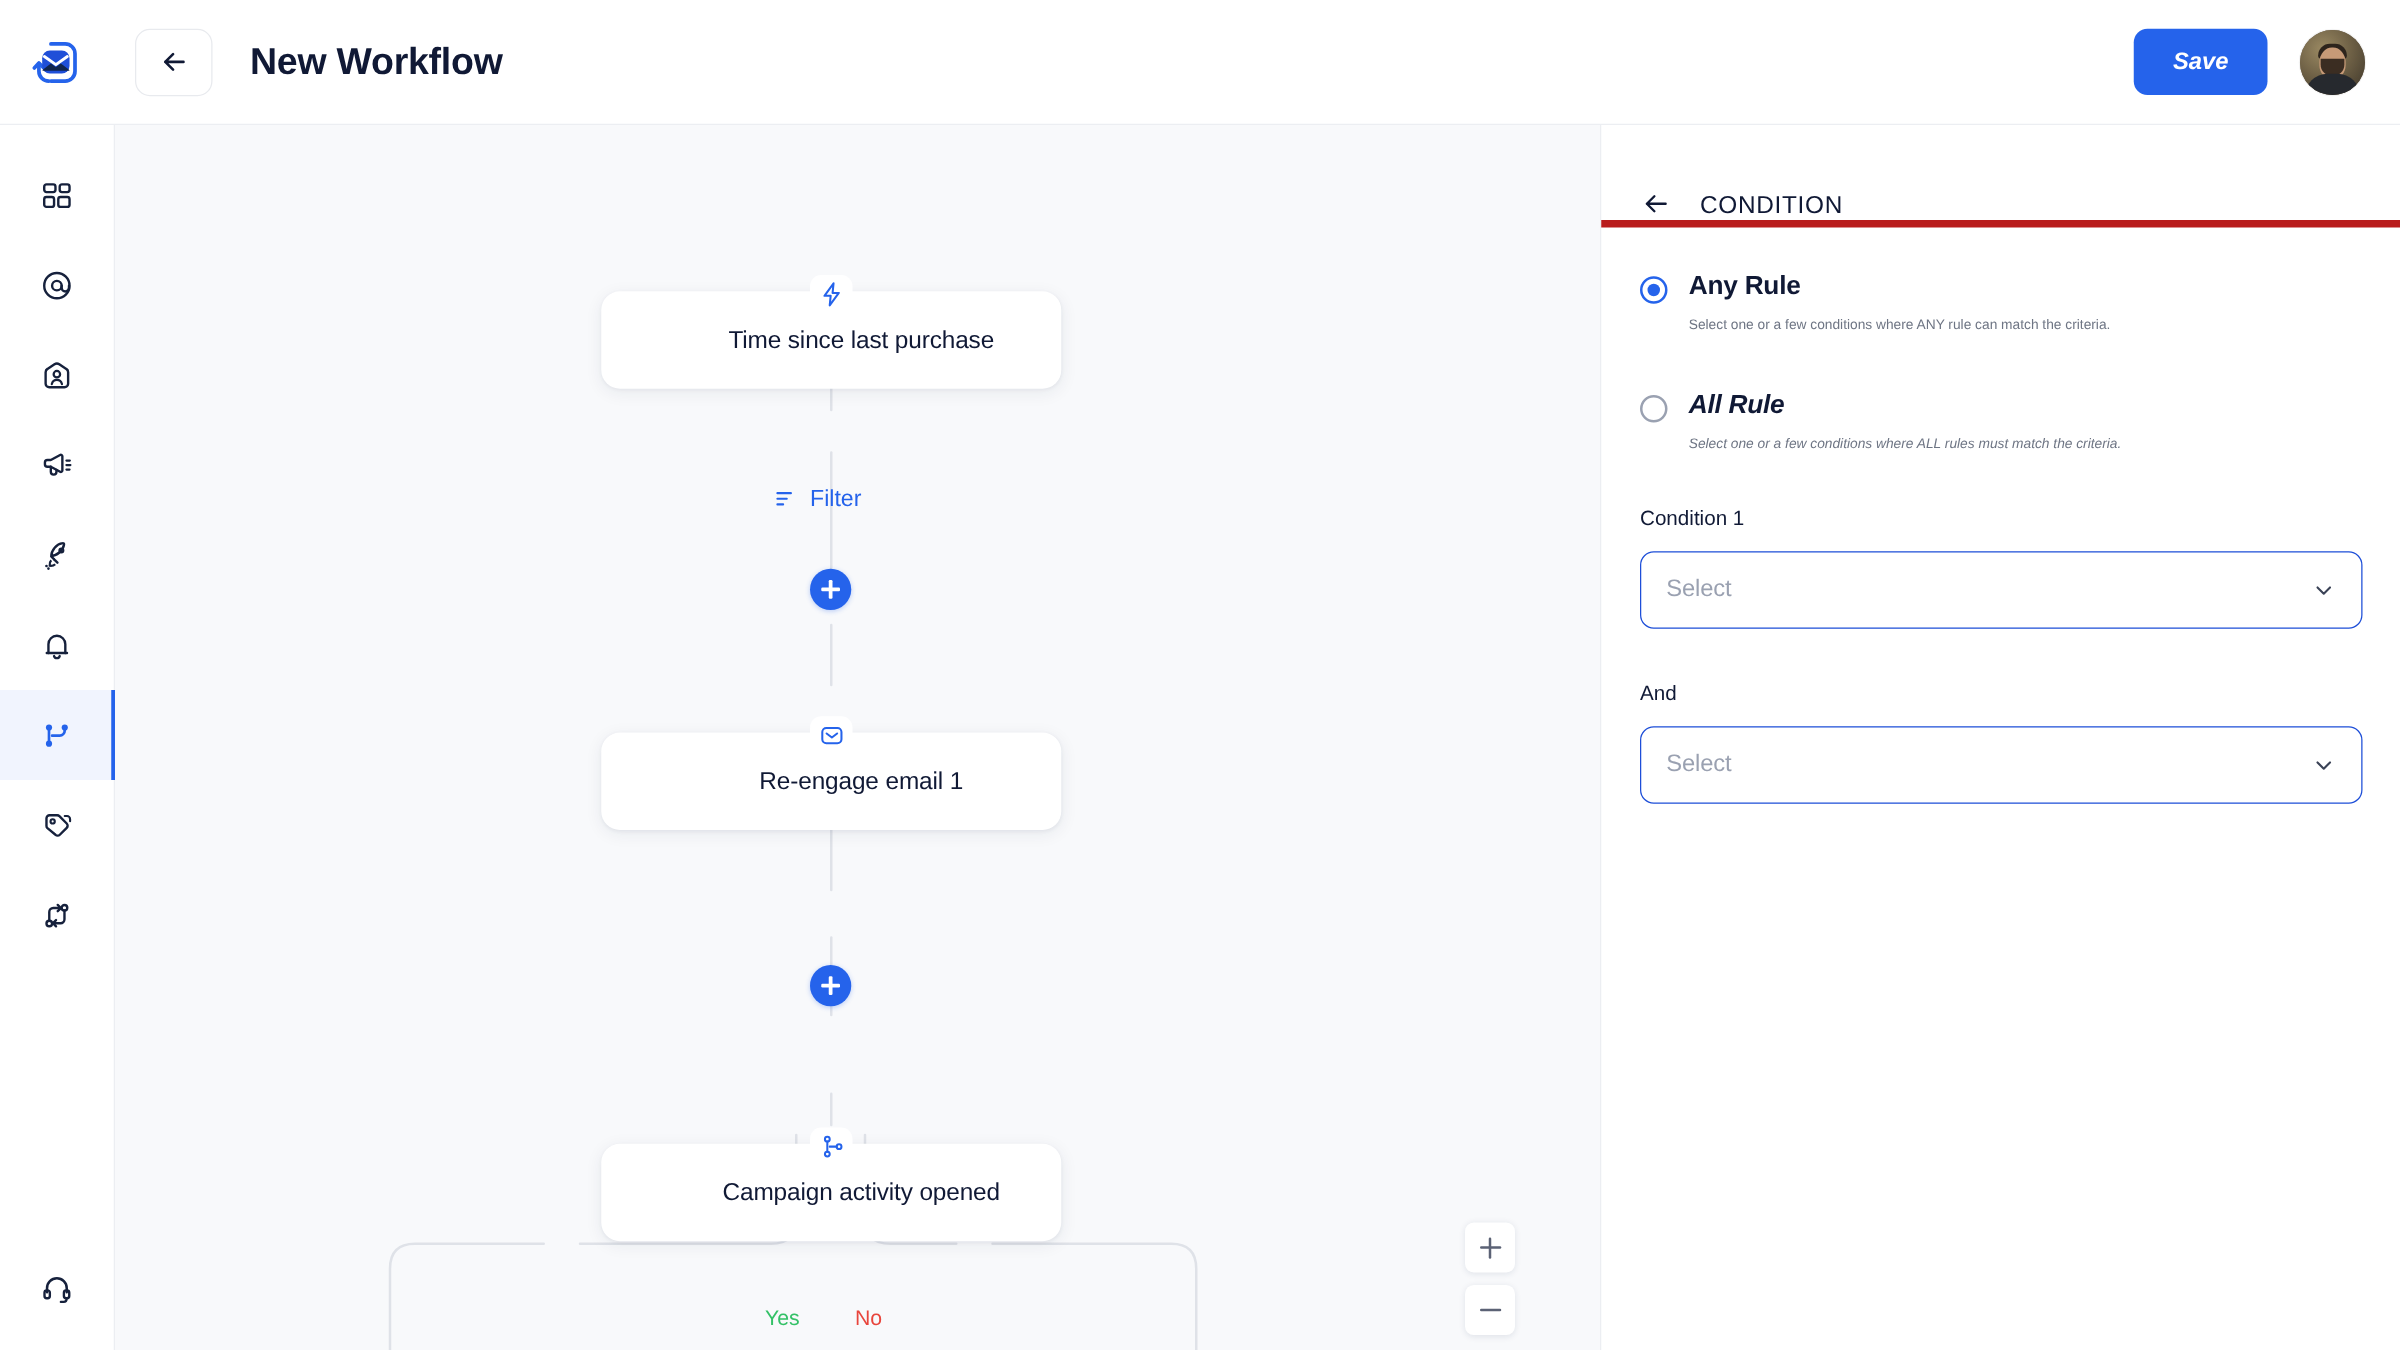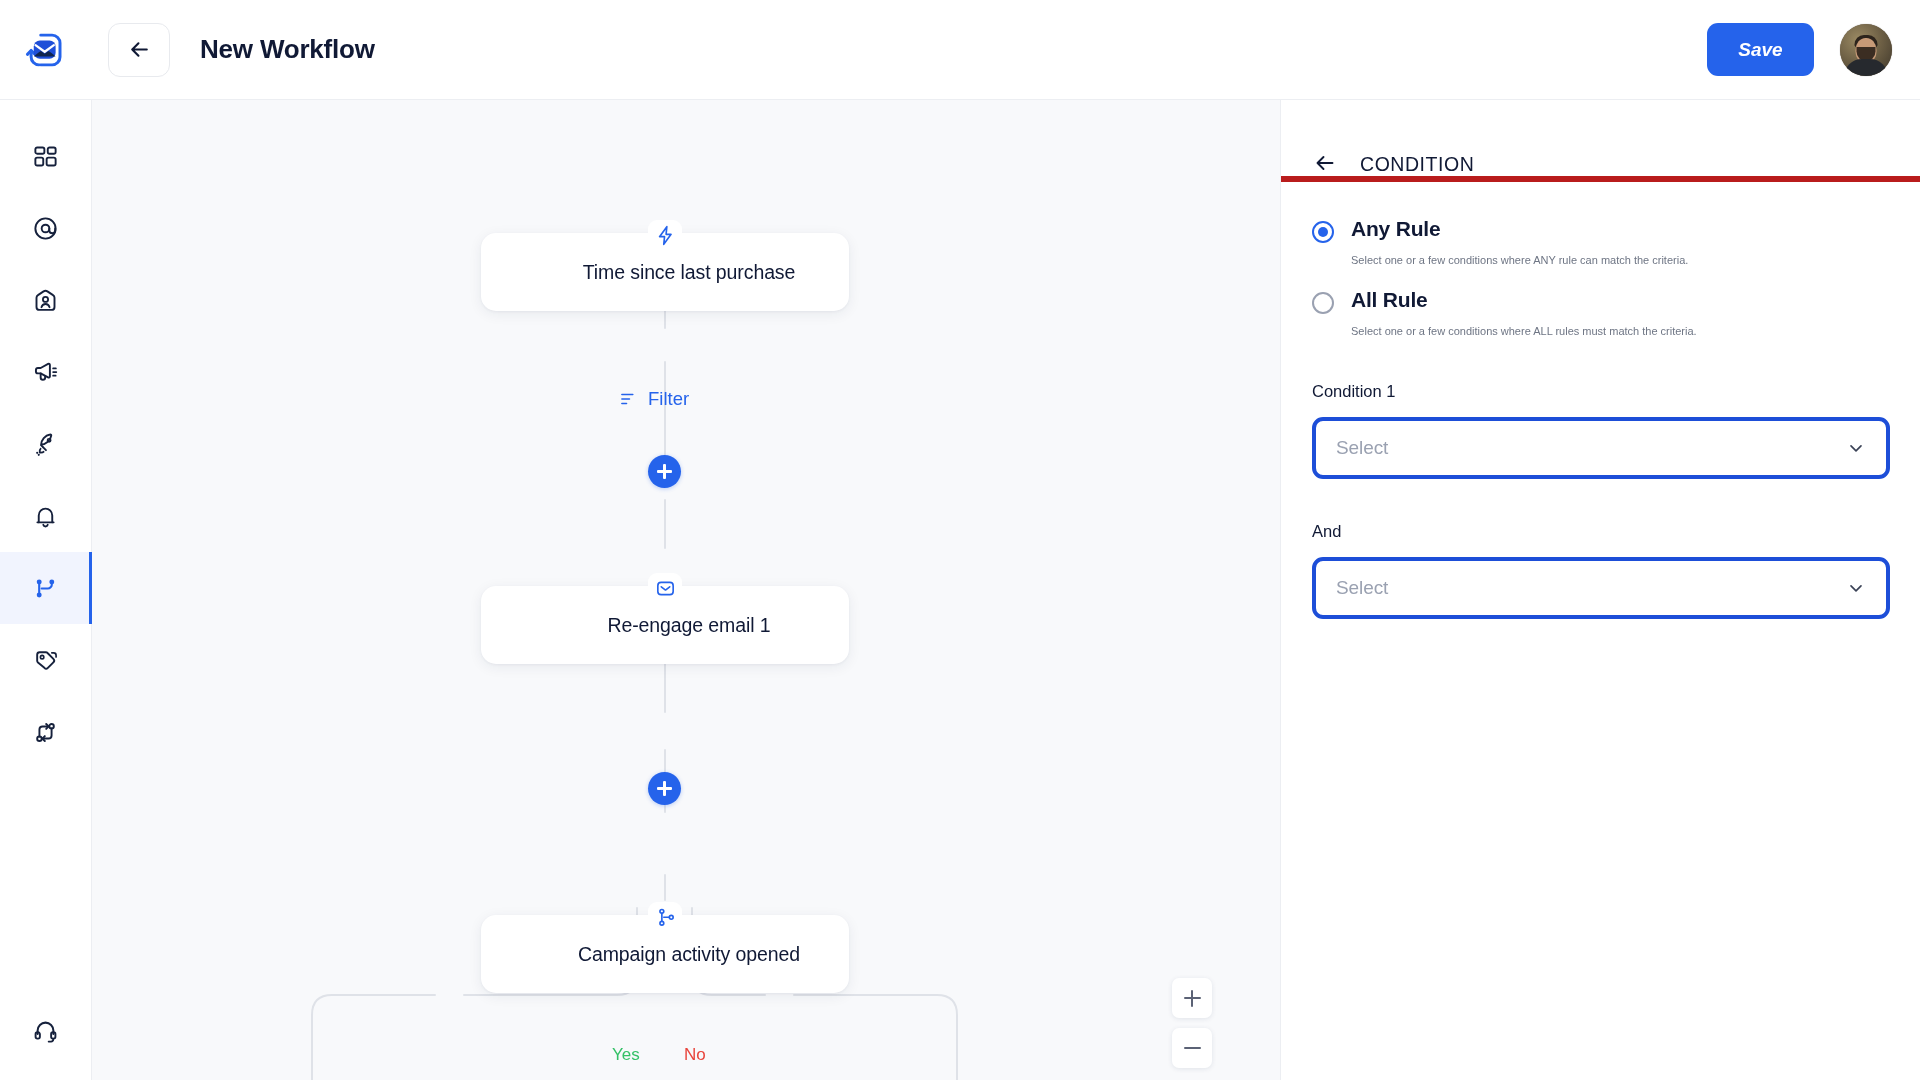--- a/index.html
+++ b/index.html
@@ -32,21 +32,21 @@
     border-radius: 12px;
     background: #ffffff;
     display: flex; align-items: center; justify-content: center;
     margin-left: 16px;
     cursor: pointer;
   }
   .back-btn svg { width: 25px; height: 25px; }
 
   .page-title {
     margin-left: 30px;
-    font-size: 26px;
+    font-size: 30px;
     font-weight: 700;
     color: #101935;
     letter-spacing: -0.2px;
   }
 
   .topbar-right {
     margin-left: auto;
     display: flex; align-items: center; gap: 26px;
     padding-right: 28px;
   }
@@ -229,21 +229,21 @@
   .panel-back { display:flex; align-items:center; justify-content:center; cursor:pointer; width:26px; height:26px; color:#101935;}
   .panel-back svg { width: 24px; height: 24px; }
   .panel-title {
     font-size: 19.5px;
     letter-spacing: 0.55px;
     color: #101935;
   }
   .panel-body { padding: 36px 31px 0 31px; }
 
   .radio-row { display: flex; align-items: flex-start; gap: 17px; cursor: pointer; }
-  .radio-row + .radio-row { margin-top: 20px; }
+  .radio-row + .radio-row { margin-top: 44px; font-style: italic; }
   .radio {
     width: 22px; height: 22px; border-radius: 50%;
     border: 2px solid #9aa1b1;
     flex: 0 0 22px;
     margin-top: 3px;
     position: relative;
     background: #ffffff;
     box-sizing: border-box;
   }
   .radio.on { border-color: #2563eb; }
@@ -266,21 +266,21 @@
   }
 
   .field-label {
     font-size: 16.5px;
     color: #101935;
     margin-bottom: 11px;
   }
   .field-block { margin-top: 43px; }
   .select {
     width: 578px; height: 62px;
-    border: 4px solid #1d4ed8;
+    border: 1px solid #1d4ed8;
     border-radius: 11px;
     background: #ffffff;
     display: flex; align-items: center;
     padding: 0 20px;
     cursor: pointer;
     margin-top: 16px;
   }
   .select-value {
     font-size: 19px; color: #9aa1b1;
     flex: 1;

